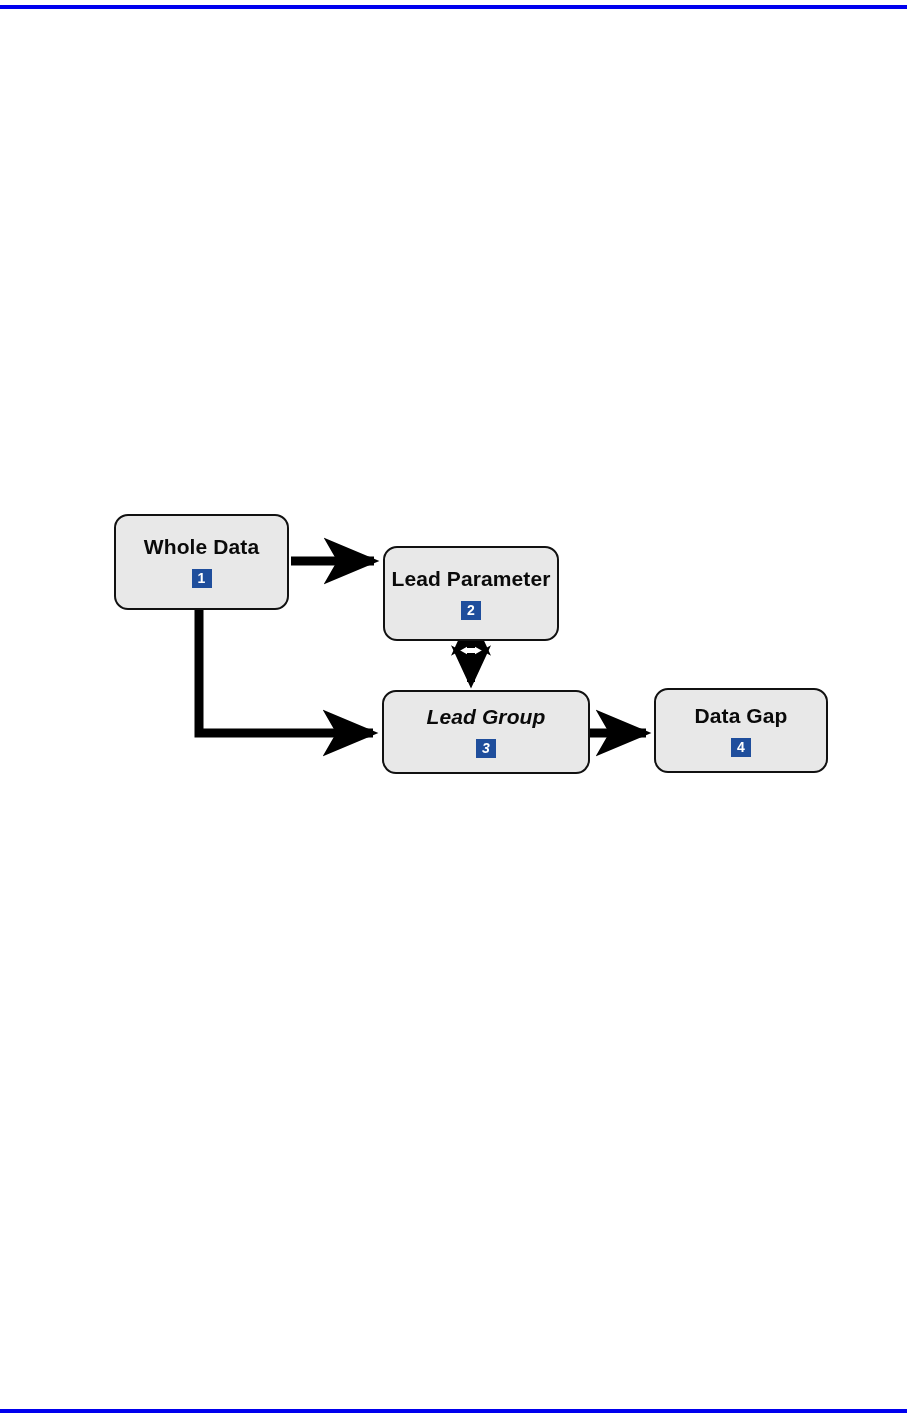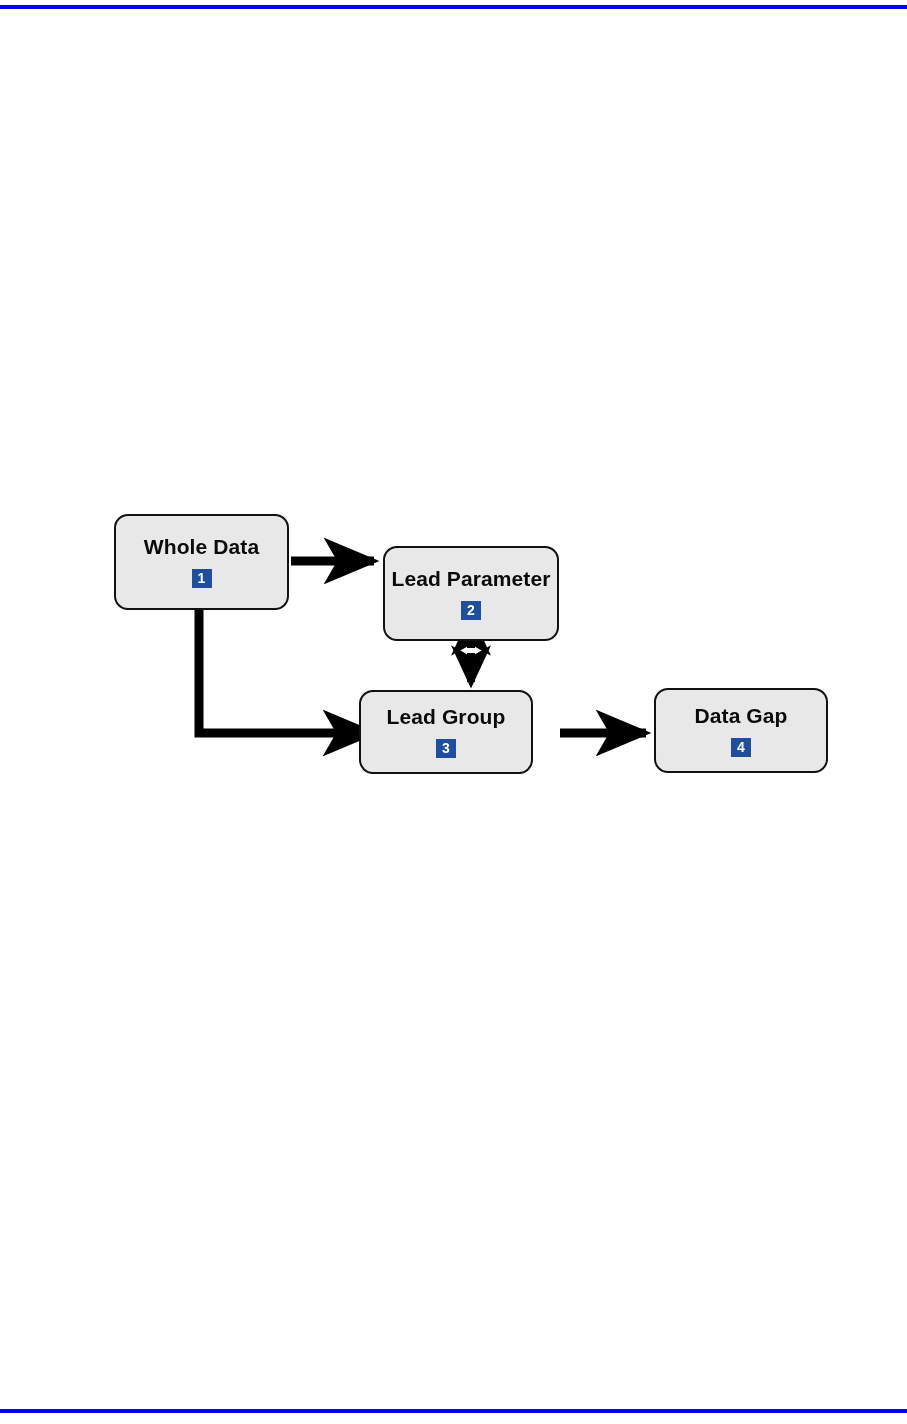--- a/index.html
+++ b/index.html
@@ -76,21 +76,21 @@
     font-weight: bold;
     font-size: 14px;
     line-height: 19px;
     text-align: center;
     display: inline-block;
   }
 
   
   #node-whole-data   { left: 114px; top: 514px; width: 175px; height: 96px; }
   #node-lead-param   { left: 383px; top: 514px; width: 176px; height: 95px; margin-top: 32px; }
-  #node-lead-group   { left: 359px; top: 690px; width: 174px; height: 84px; }
+  #node-lead-group   { left: 382px; top: 690px; width: 208px; height: 84px; font-style: italic; }
   #node-lead-gap     { left: 654px; top: 688px; width: 174px; height: 85px; }
 </style>
 </head>
 <body>
 
 <div class="page-rule top"></div>
 <div class="page-rule bottom"></div>
 
 <div class="figure-canvas">
 

